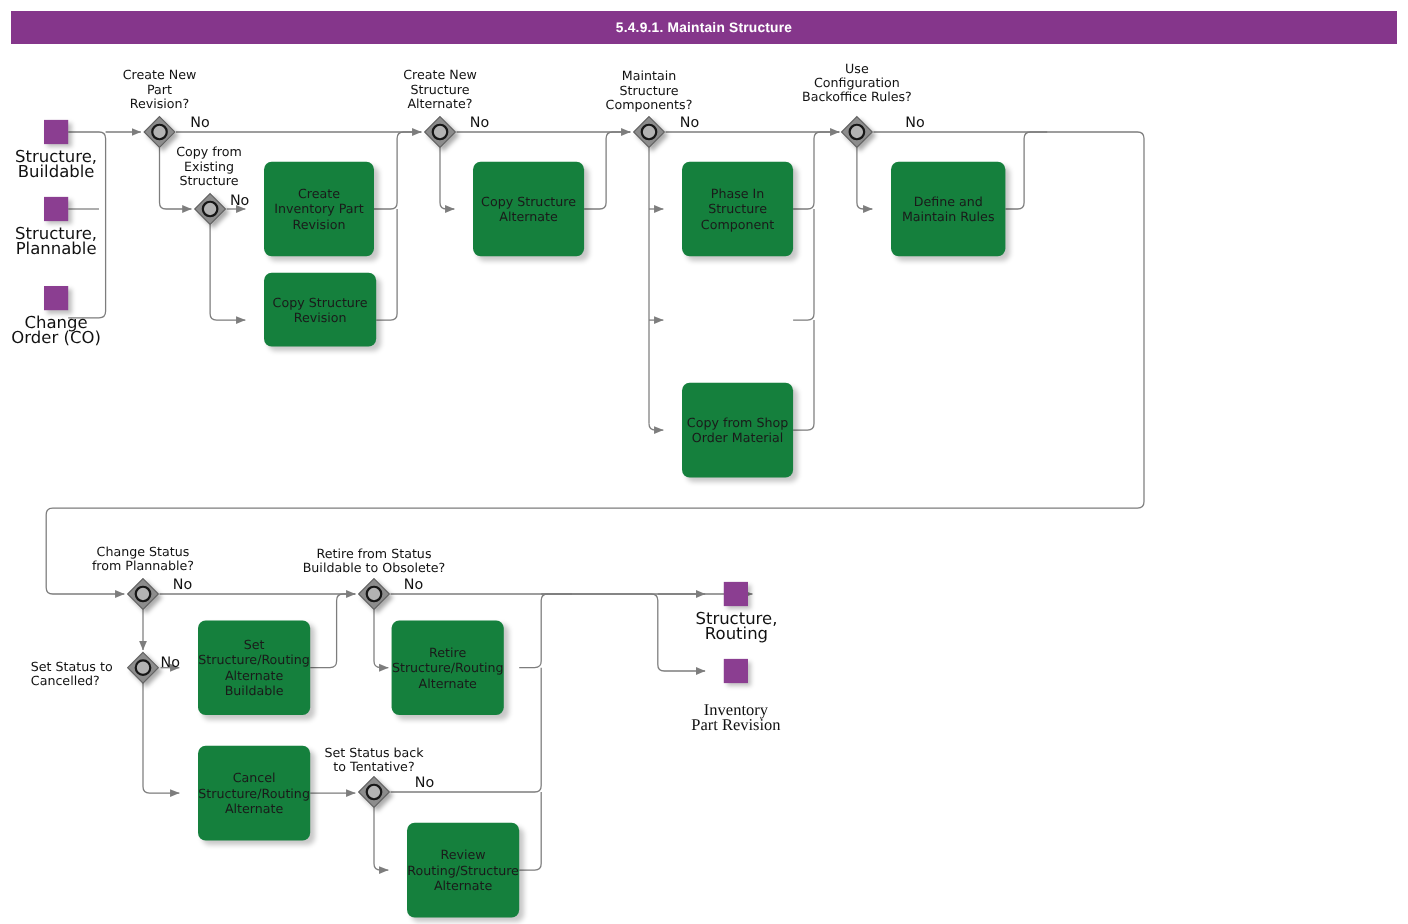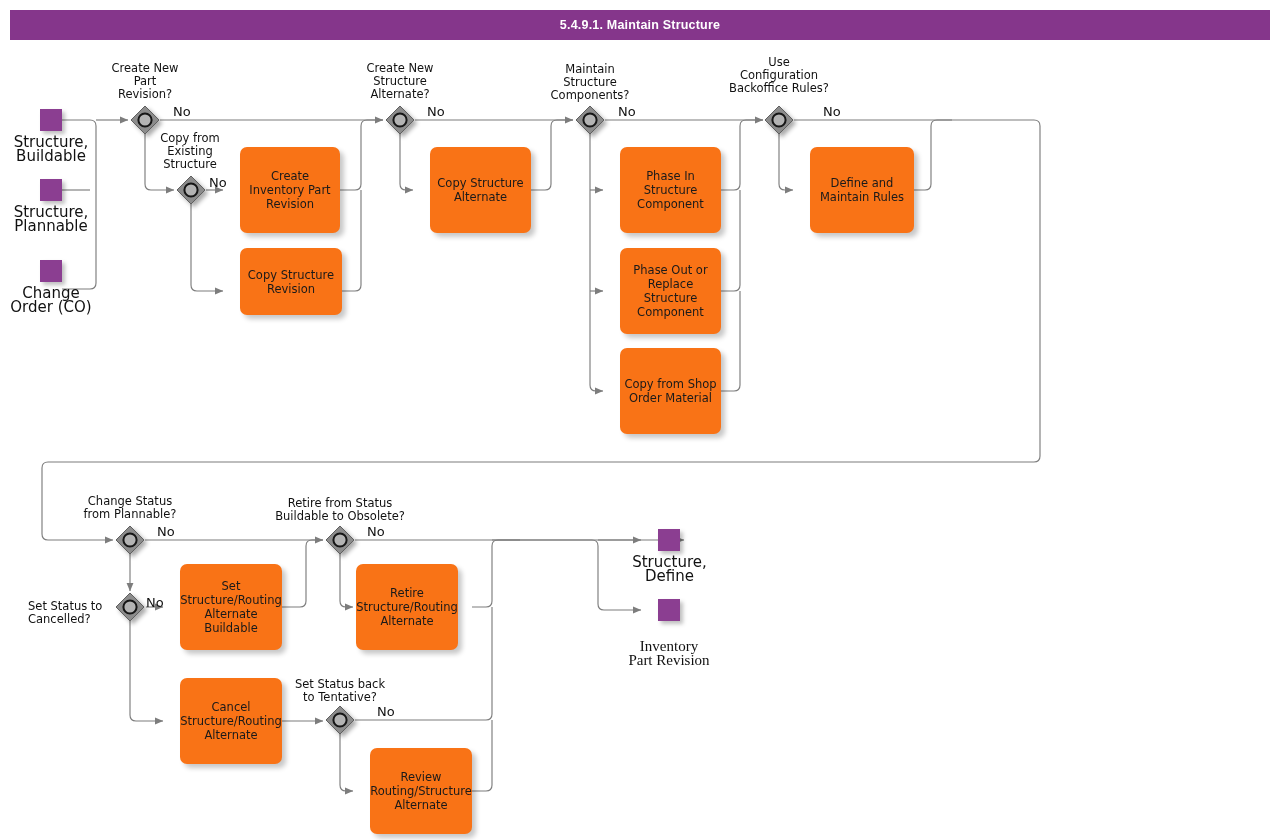--- a/index.html
+++ b/index.html
@@ -36,21 +36,21 @@
     left: 0;
     top: 0;
     width: 1280px;
     height: 840px;
   }
   .node {
     position: absolute;
     box-sizing: border-box;
   }
   .task {
-    background: #f97316;
+    background: #15803d;
     border-radius: 7px;
     box-shadow: 4px 4px 5px rgba(0,0,0,0.22);
     display: flex;
     align-items: center;
     justify-content: center;
     text-align: center;
     color: #1a1a1a;
     font-size: 11.5px;
     line-height: 14px;
     font-family: "DejaVu Sans", sans-serif;
@@ -221,34 +221,33 @@
 
   <div class="node datastore" style="left:40px;top:260px;"></div>
   <div class="ds-label" style="left:0px;top:287px;width:102px;">
     <div>Change</div>
     <div>Order (CO)</div>
   </div>
 
   <div class="node datastore" style="left:658px;top:529px;"></div>
   <div class="ds-label" style="left:612px;top:556px;width:115px;">
     <div>Structure,</div>
-    <div>Define</div>
+    <div>Routing</div>
   </div>
 
   <div class="node datastore" style="left:658px;top:599px;"></div>
   <div class="ds-label" style="left:605px;top:640px;width:128px;font-family:Liberation Serif, serif;">
     <div>Inventory</div>
     <div>Part Revision</div>
   </div>
 
   <div class="node task" style="left:240px;top:147px;width:100px;height:86px;">Create Inventory Part Revision</div>
   <div class="node task" style="left:240px;top:248px;width:102px;height:67px;">Copy Structure Revision</div>
   <div class="node task" style="left:430px;top:147px;width:101px;height:86px;">Copy Structure Alternate</div>
   <div class="node task" style="left:620px;top:147px;width:101px;height:86px;">Phase In Structure Component</div>
-  <div class="node task" style="left:620px;top:248px;width:101px;height:86px;">Phase Out or Replace Structure Component</div>
   <div class="node task" style="left:620px;top:348px;width:101px;height:86px;">Copy from Shop Order Material</div>
   <div class="node task" style="left:810px;top:147px;width:104px;height:86px;">Define and Maintain Rules</div>
   <div class="node task" style="left:180px;top:564px;width:102px;height:86px;">Set Structure/Routing Alternate Buildable</div>
   <div class="node task" style="left:180px;top:678px;width:102px;height:86px;">Cancel Structure/Routing Alternate</div>
   <div class="node task" style="left:356px;top:564px;width:102px;height:86px;">Retire Structure/Routing Alternate</div>
   <div class="node task" style="left:370px;top:748px;width:102px;height:86px;">Review Routing/Structure Alternate</div>
 
   <div class="gw-label" style="left:95px;top:62px;width:100px;">
     <div>Create New</div>
     <div>Part</div>

